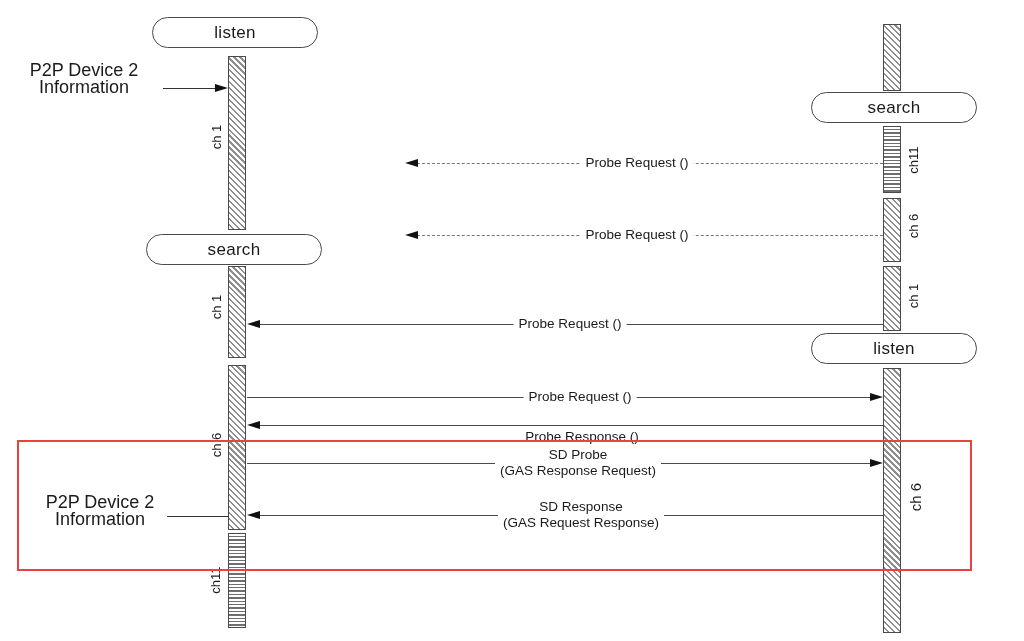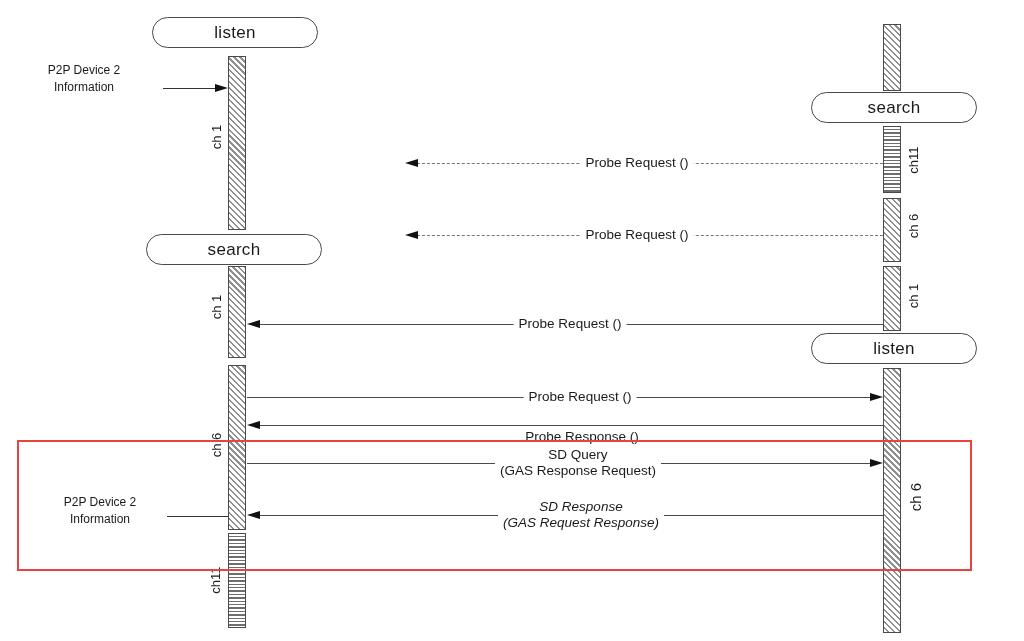--- a/index.html
+++ b/index.html
@@ -29,21 +29,21 @@
   .ah { position:absolute; top:-4.5px; width:0; height:0; border-top:4.5px solid transparent; border-bottom:4.5px solid transparent; }
   .ah.left  { left:0;  border-right:13px solid #111; }
   .ah.right { right:0; border-left:13px solid #111; }
   .msg-label {
     position:absolute; top:-8px; transform:translateX(-50%); background:#fff; padding:0 5px;
     font-size:13.5px; line-height:16px; white-space:nowrap; z-index:2; text-align:center;
   }
   .msg-label2 { top:-16px; line-height:16px; }
   .msg-label2 .sub { display:block; }
   
-  .ann { position:absolute; width:132px; text-align:center; font-size:12px; line-height:17px; z-index:2; }
+  .ann { position:absolute; width:132px; text-align:center; font-size:18px; line-height:17px; z-index:2; }
   .ann-line { position:absolute; height:0; border-top:1px solid #333; z-index:1; }
   
   .hl { position:absolute; left:17px; top:440px; width:955px; height:131px; border:2px solid #e8433c; box-sizing:border-box; z-index:5; }
 </style>
 </head>
 <body>
 
 <div class="canvas">
 
   <div class="state" style="left:152px; top:17px;  width:166px;">
@@ -111,29 +111,29 @@
   <div class="msg" style="left:247px; top:425px; width:636px;">
     <div class="line" style="left:12px;"></div>
     <div class="ah left"></div>
     <span class="msg-label" style="left:335px;margin-top:12px;">Probe Response ()</span>
   </div>
 
   <div class="msg" style="left:247px; top:463px; width:636px;">
     <div class="line" style="right:12px;"></div>
     <div class="ah right"></div>
     <span class="msg-label msg-label2" style="left:331px;">
-      <span>SD Query</span>
+      <span>SD Probe</span>
       <span class="sub">(GAS Response Request)</span>
     </span>
   </div>
 
   <div class="msg" style="left:247px; top:515px; width:636px;">
     <div class="line" style="left:12px;"></div>
     <div class="ah left"></div>
-    <span class="msg-label msg-label2" style="left:334px;font-style:italic;">
+    <span class="msg-label msg-label2" style="left:334px;">
       <span>SD Response</span>
       <span class="sub">(GAS Request Response)</span>
     </span>
   </div>
 
   <div class="ann" style="left:18px; top:62px;">
     <span>P2P Device 2</span><br>
     <span>Information</span>
   </div>
   <div class="msg" style="left:163px; top:88px; width:65px;">

